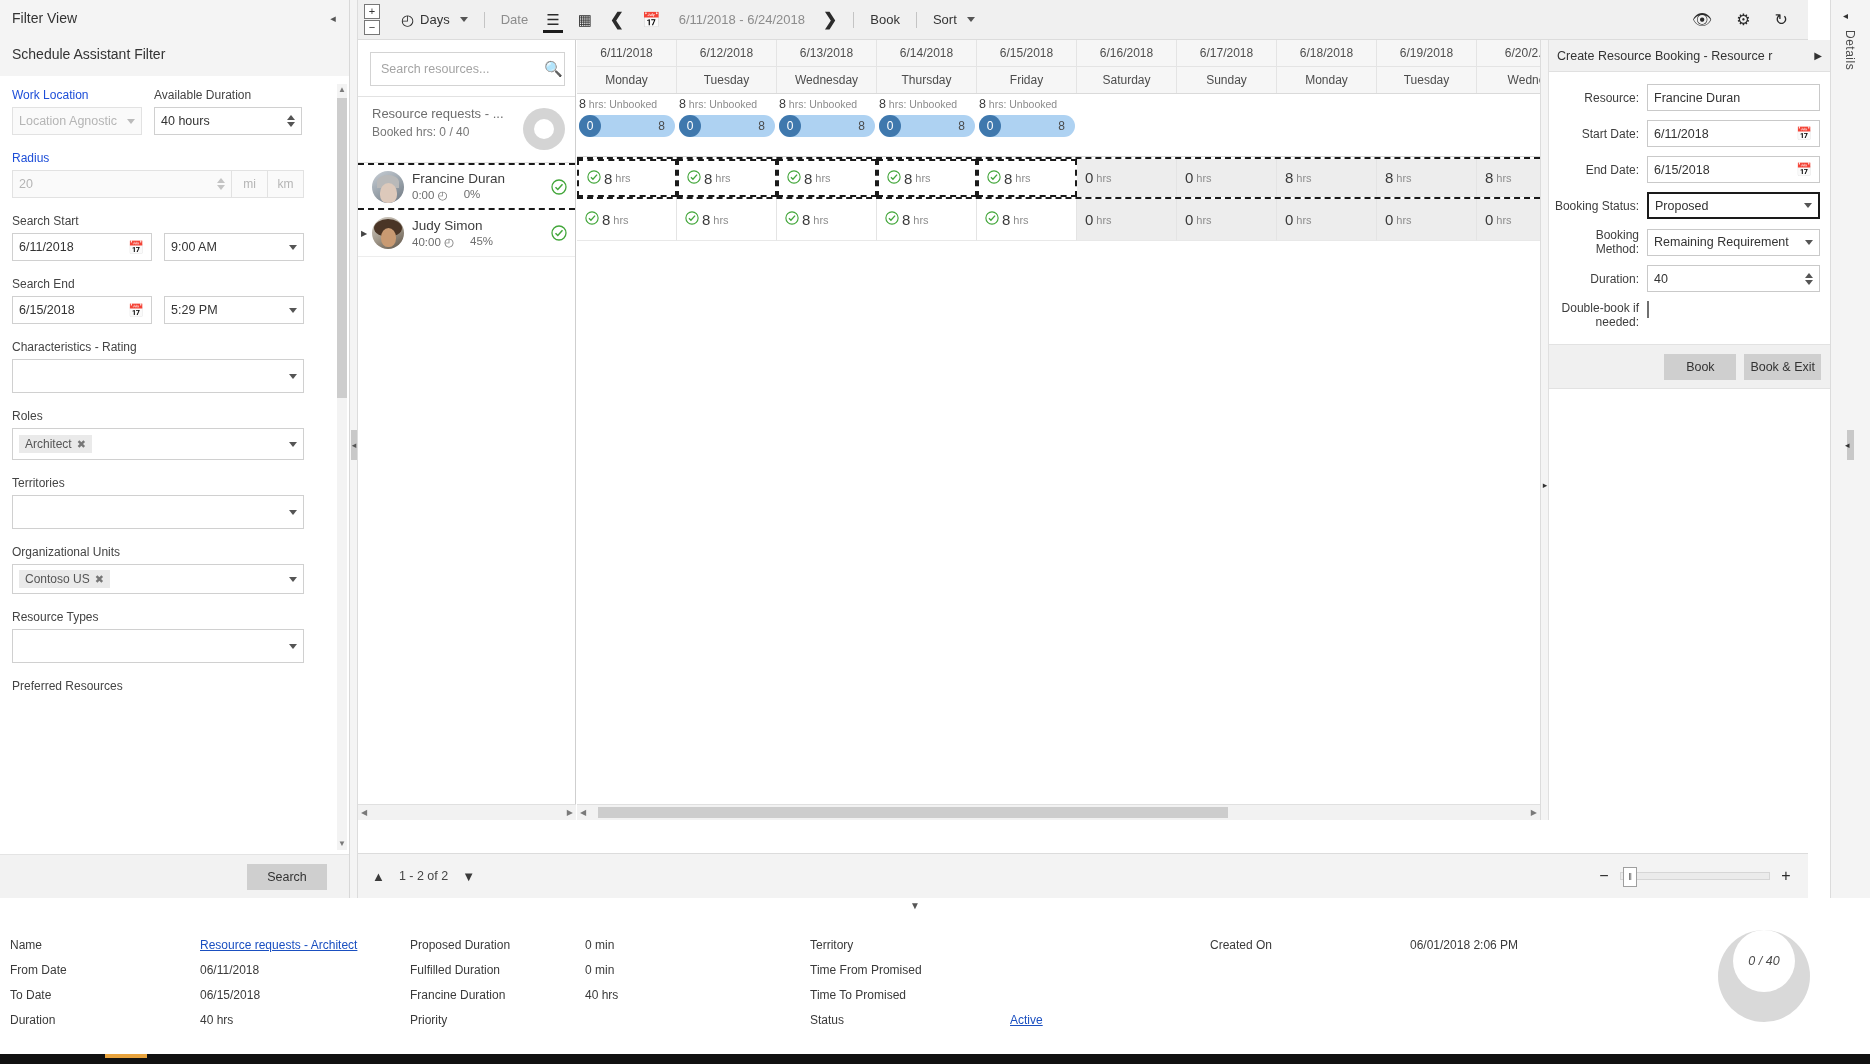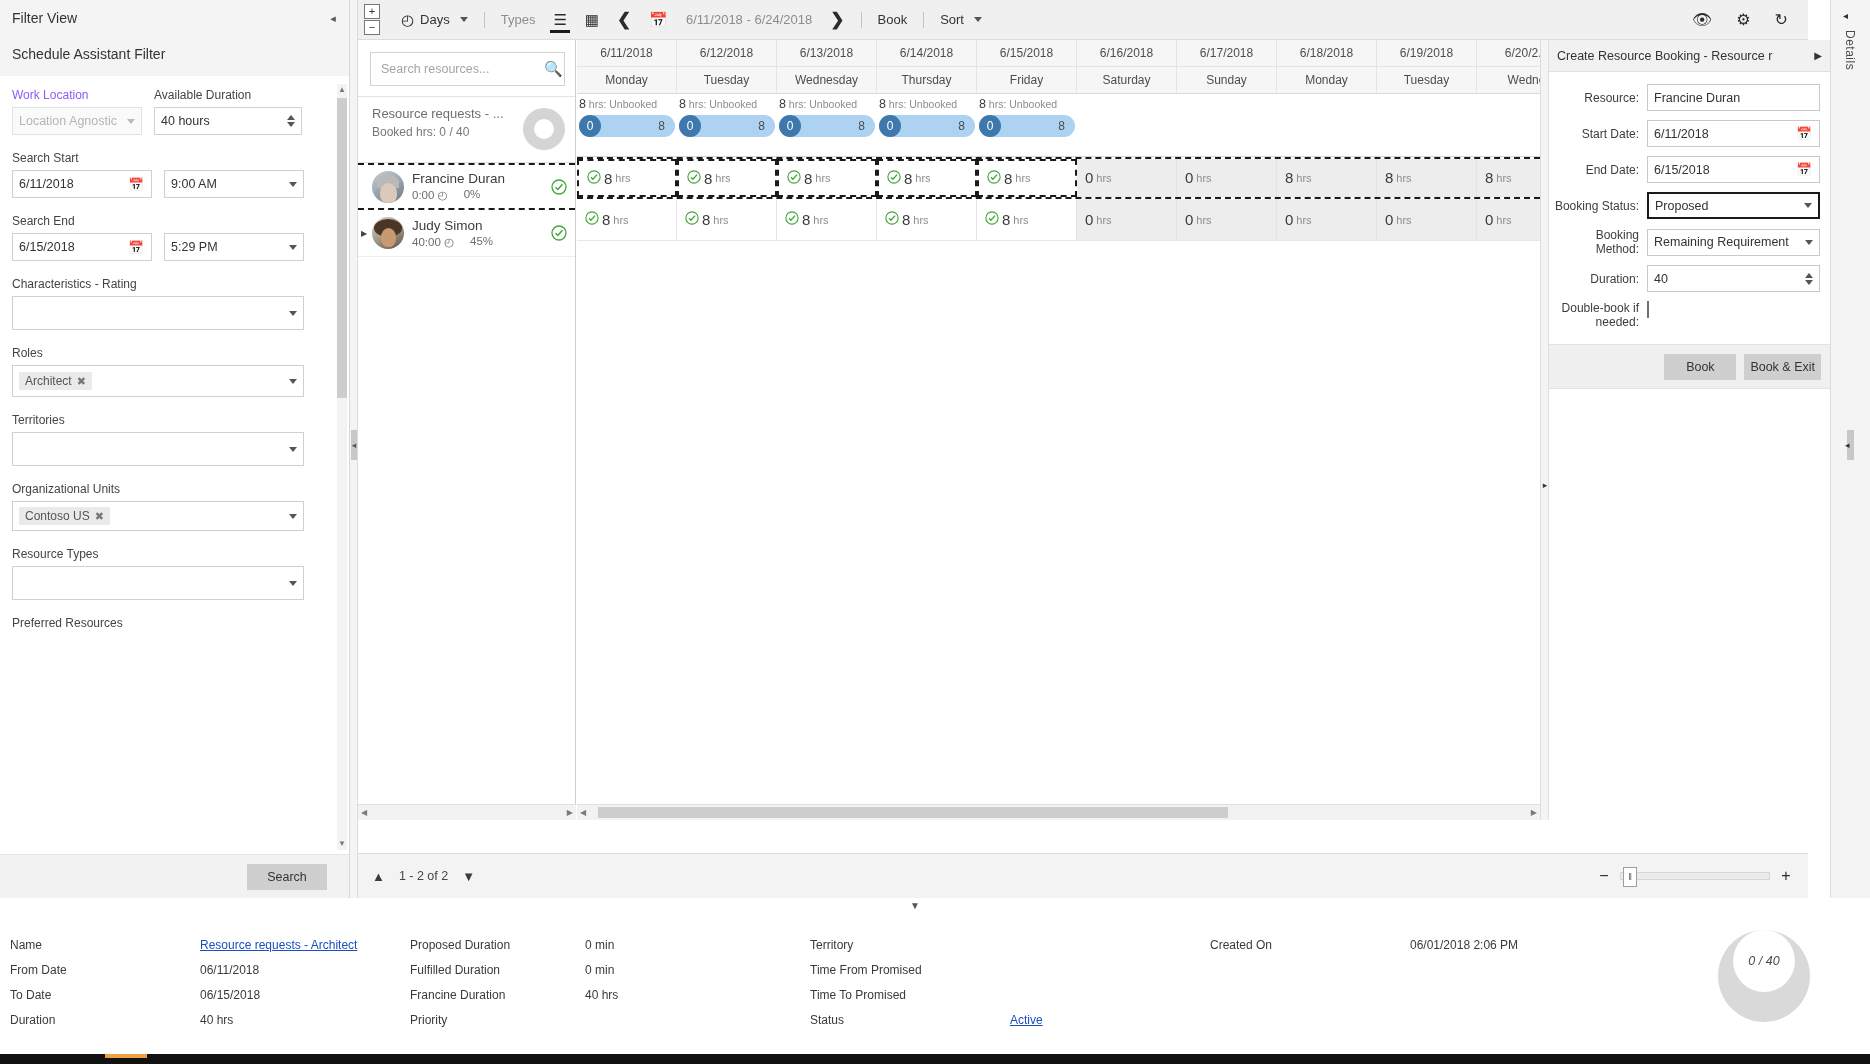--- a/index.html
+++ b/index.html
@@ -23,21 +23,21 @@
   .filter-head { background: #f4f4f4; padding: 10px 12px 14px 12px; }
   .filter-head .ttl { font-size: 14px; color: #333; margin-bottom: 20px; }
   .filter-head .sub { font-size: 14px; color: #333; }
   .fh-collapse {
     position: absolute; right: 8px; top: 10px; width: 16px; height: 16px;
     color: #555; font-size: 11px; line-height: 16px; text-align: center; cursor: pointer;
   }
   .filter-body { flex: 1; overflow: hidden; padding: 12px 14px 0 12px; position: relative; }
   .f-row { display: flex; gap: 12px; }
   .f-group { margin-bottom: 16px; }
-  .f-label { font-size: 12px; color: #8b5cf6; margin-bottom: 5px; }
+  .f-label { font-size: 12px; color: #1d4ed8; margin-bottom: 5px; }
   .f-label.dark { color: #444; }
   .f-input {
     height: 28px; border: 1px solid #d0d0d0; background: #fff;
     display: flex; align-items: center; padding: 0 6px; font-size: 12.5px; color: #333;
     position: relative;
   }
   .f-input.disabled { background: #fafafa; color: #b5b5b5; border-color: #e2e2e2; }
   .f-input .val { flex: 1; white-space: nowrap; overflow: hidden; }
   .caret { width: 0; height: 0; border-left: 4px solid transparent; border-right: 4px solid transparent; border-top: 5px solid #555; margin-left: 4px; }
   .caret.light { border-top-color: #bbb; }
@@ -300,20 +300,34 @@
           <div class="f-input">
             <span class="val">40 hours</span>
             <span class="spinner">
                 <i class="spin-up"></i>
                 <i class="spin-dn"></i>
               </span>
           </div>
         </div>
       </div>
 
+      <div class="f-group" style="width:292px">
+        <div class="f-label">Radius</div>
+        <div style="display:flex">
+          <div class="f-input disabled" style="width:220px">
+            <span class="val">20</span>
+            <span class="spinner">
+                <i class="spin-up light"></i>
+                <i class="spin-dn light"></i>
+              </span>
+          </div>
+          <div class="unit-btn">mi</div>
+          <div class="unit-btn">km</div>
+        </div>
+      </div>
 
       <div class="f-group" style="width:292px">
         <div class="f-label dark">Search Start</div>
         <div class="f-row">
           <div class="f-input" style="width:140px">
             <span class="val">6/11/2018</span>
             <span class="cal-ico">📅</span>
           </div>
           <div class="f-input" style="width:140px">
             <span class="val">9:00 AM</span>
@@ -407,21 +421,21 @@
     <div class="tb-expander">
       <span>+</span>
       <span>−</span>
     </div>
     <div class="tb-item">
       <span class="tb-icon">◴</span>
       <span>Days</span>
       <span class="caret"></span>
     </div>
     <div class="tb-sep"></div>
-    <div class="tb-item muted">Types</div>
+    <div class="tb-item muted">Date</div>
     <div class="tb-viewbtn active">
       <span class="tb-icon">☰</span>
     </div>
     <div class="tb-viewbtn">
       <span class="tb-icon">▦</span>
     </div>
     <div class="tb-item">
       <span class="tb-icon" style="font-size:17px;font-weight:bold">❮</span>
     </div>
     <div class="tb-item">

